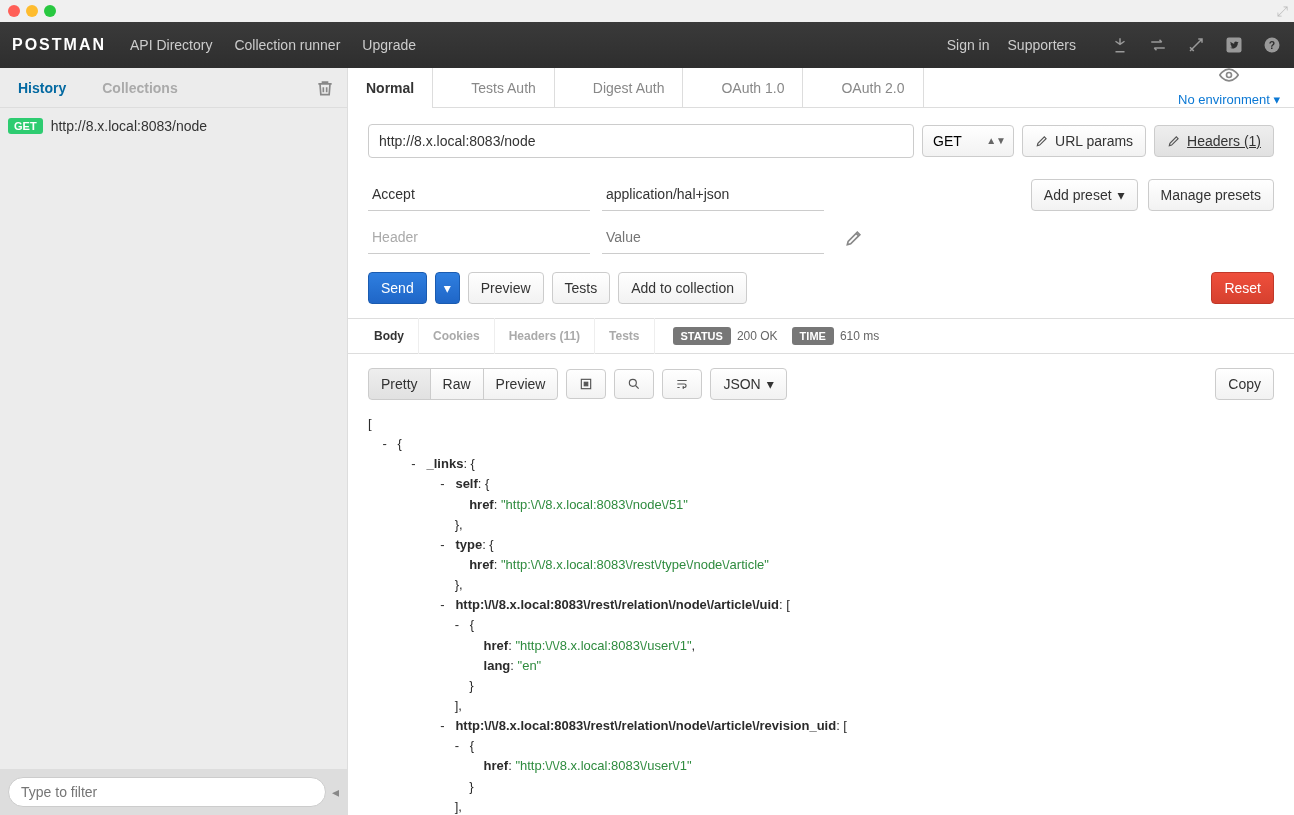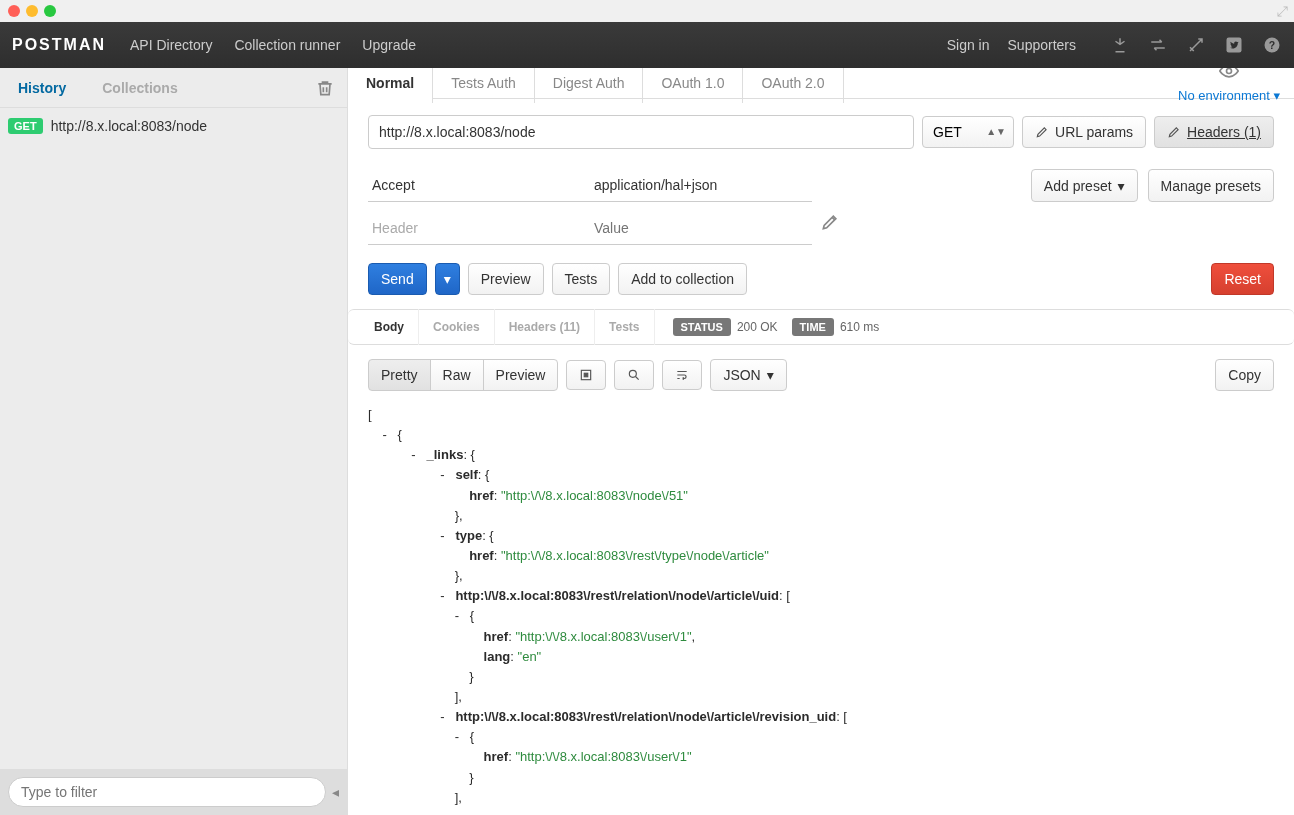--- a/index.html
+++ b/index.html
@@ -19,45 +19,45 @@
 .sidebar-tab { padding:0 18px; height:40px; display:flex; align-items:center; font-weight:600; color:#aaa; cursor:pointer; }
 .sidebar-tab.active { color:#0369a1; }
 .sidebar-trash { margin-left:auto; margin-right:12px; color:#888; }
 .history-item { display:flex; align-items:center; padding:10px 8px; gap:8px; }
 .method-badge { background:#2ecc71; color:#fff; font-size:11px; font-weight:700; padding:2px 6px; border-radius:3px; }
 .history-url { font-size:14px; color:#333; }
 .sidebar-footer { margin-top:auto; padding:8px; background:#ddd; display:flex; align-items:center; }
 .filter-input { flex:1; border:1px solid #ccc; border-radius:16px; padding:6px 12px; font-size:14px; color:#999; background:#fff; }
 .collapse-caret { margin-left:6px; color:#888; }
 .content { flex:1; display:flex; flex-direction:column; overflow:hidden; }
-.auth-tabs { display:flex; border-bottom:1px solid #ddd; align-items:center; height:31px; padding-right:14px; }
+.auth-tabs { display:flex; border-bottom:1px solid #ddd; align-items:center; height:40px; padding-right:14px;gap:20px; }
 .auth-tab { padding:0 18px; height:40px; display:flex; align-items:center; color:#888; font-size:14px; border-right:1px solid #ddd; cursor:pointer; }
 .auth-tab.active { color:#333; font-weight:600; background:#fff; }
 .env-block { margin-left:auto; display:flex; align-items:center; gap:10px; font-size:13px;flex-direction:column; }
 .env-eye { color:#888; }
 .env-label { color:#0b78d4; cursor:pointer; }
 .req-row { display:flex; align-items:center; gap:8px; padding:16px 20px 0 20px; }
 .url-input { flex:1; border:1px solid #ccc; border-radius:4px; padding:8px 10px; font-size:14px; color:#333; }
 .select-method { border:1px solid #ccc; border-radius:4px; padding:7px 26px 7px 10px; font-size:14px; background:linear-gradient(#fff,#f2f2f2); appearance:none; width:92px; }
 .select-wrap { position:relative; }
 .select-caret { position:absolute; right:8px; top:10px; color:#666; font-size:10px; pointer-events:none; }
 .btn { border:1px solid #ccc; border-radius:4px; padding:7px 12px; background:linear-gradient(#fff,#f2f2f2); font-size:14px; color:#333; cursor:pointer; display:inline-flex; align-items:center; gap:6px; }
 .btn.dark { background:linear-gradient(#eee,#e1e1e1);text-decoration:underline; }
 .hdr-area { padding:10px 20px 0 20px; }
-.hdr-row { display:flex; margin-top:10px; }
+.hdr-row { display:flex; align-items:center; gap:12px; margin-top:10px; }
 .hdr-field { width:222px; border:none; border-bottom:1px solid #ccc; padding:8px 4px; font-size:14px; color:#333; }
 .hdr-field::placeholder { color:#aaa; }
 .hdr-value { width:222px; border:none; border-bottom:1px solid #ccc; padding:8px 4px; font-size:14px; color:#333; }
 .hdr-actions { margin-left:auto; display:flex; gap:10px; }
 .edit-icon { color:#888; }
 .action-row { display:flex; align-items:center; gap:8px; padding:18px 20px 14px 20px; }
 .btn.primary { background:linear-gradient(#2f7fe0,#1f66c7); color:#fff; border-color:#1a5bb0; }
 .btn.primary-dd { background:linear-gradient(#2f7fe0,#1f66c7); color:#fff; border-color:#1a5bb0; padding:7px 8px; }
 .btn.danger { background:linear-gradient(#ef4f3c,#d6402f); color:#fff; border-color:#c13829; margin-left:auto; }
-.resp-tabs { display:flex; align-items:center; gap:0; padding:0 12px; border-top:1px solid #ddd; border-bottom:1px solid #ddd; height:36px; font-size:12px;border-radius:6px; }
+.resp-tabs { display:flex; align-items:center; gap:0; padding:0 12px; border-top:1px solid #ddd; border-bottom:1px solid #ddd; height:36px; font-size:12px; }
 .resp-tab { padding:0 14px; height:36px; display:flex; align-items:center; color:#aaa; font-weight:600; border-right:1px solid #eee; cursor:pointer; }
 .resp-tab.active { color:#333; }
 .stat-pill { background:#777; color:#fff; font-size:11px; font-weight:700; padding:3px 8px; border-radius:3px; }
 .stat-text { font-size:12px; color:#666; margin-left:6px; margin-right:14px; }
 .view-row { display:flex; align-items:center; gap:8px; padding:14px 20px; }
 .btn-group { display:flex; }
 .btn-group .btn { border-radius:0; margin-left:-1px; }
 .btn-group .btn:first-child { border-top-left-radius:4px; border-bottom-left-radius:4px; margin-left:0; }
 .btn-group .btn:last-child { border-top-right-radius:4px; border-bottom-right-radius:4px; }
 .btn.active { background:linear-gradient(#eee,#e1e1e1); }

